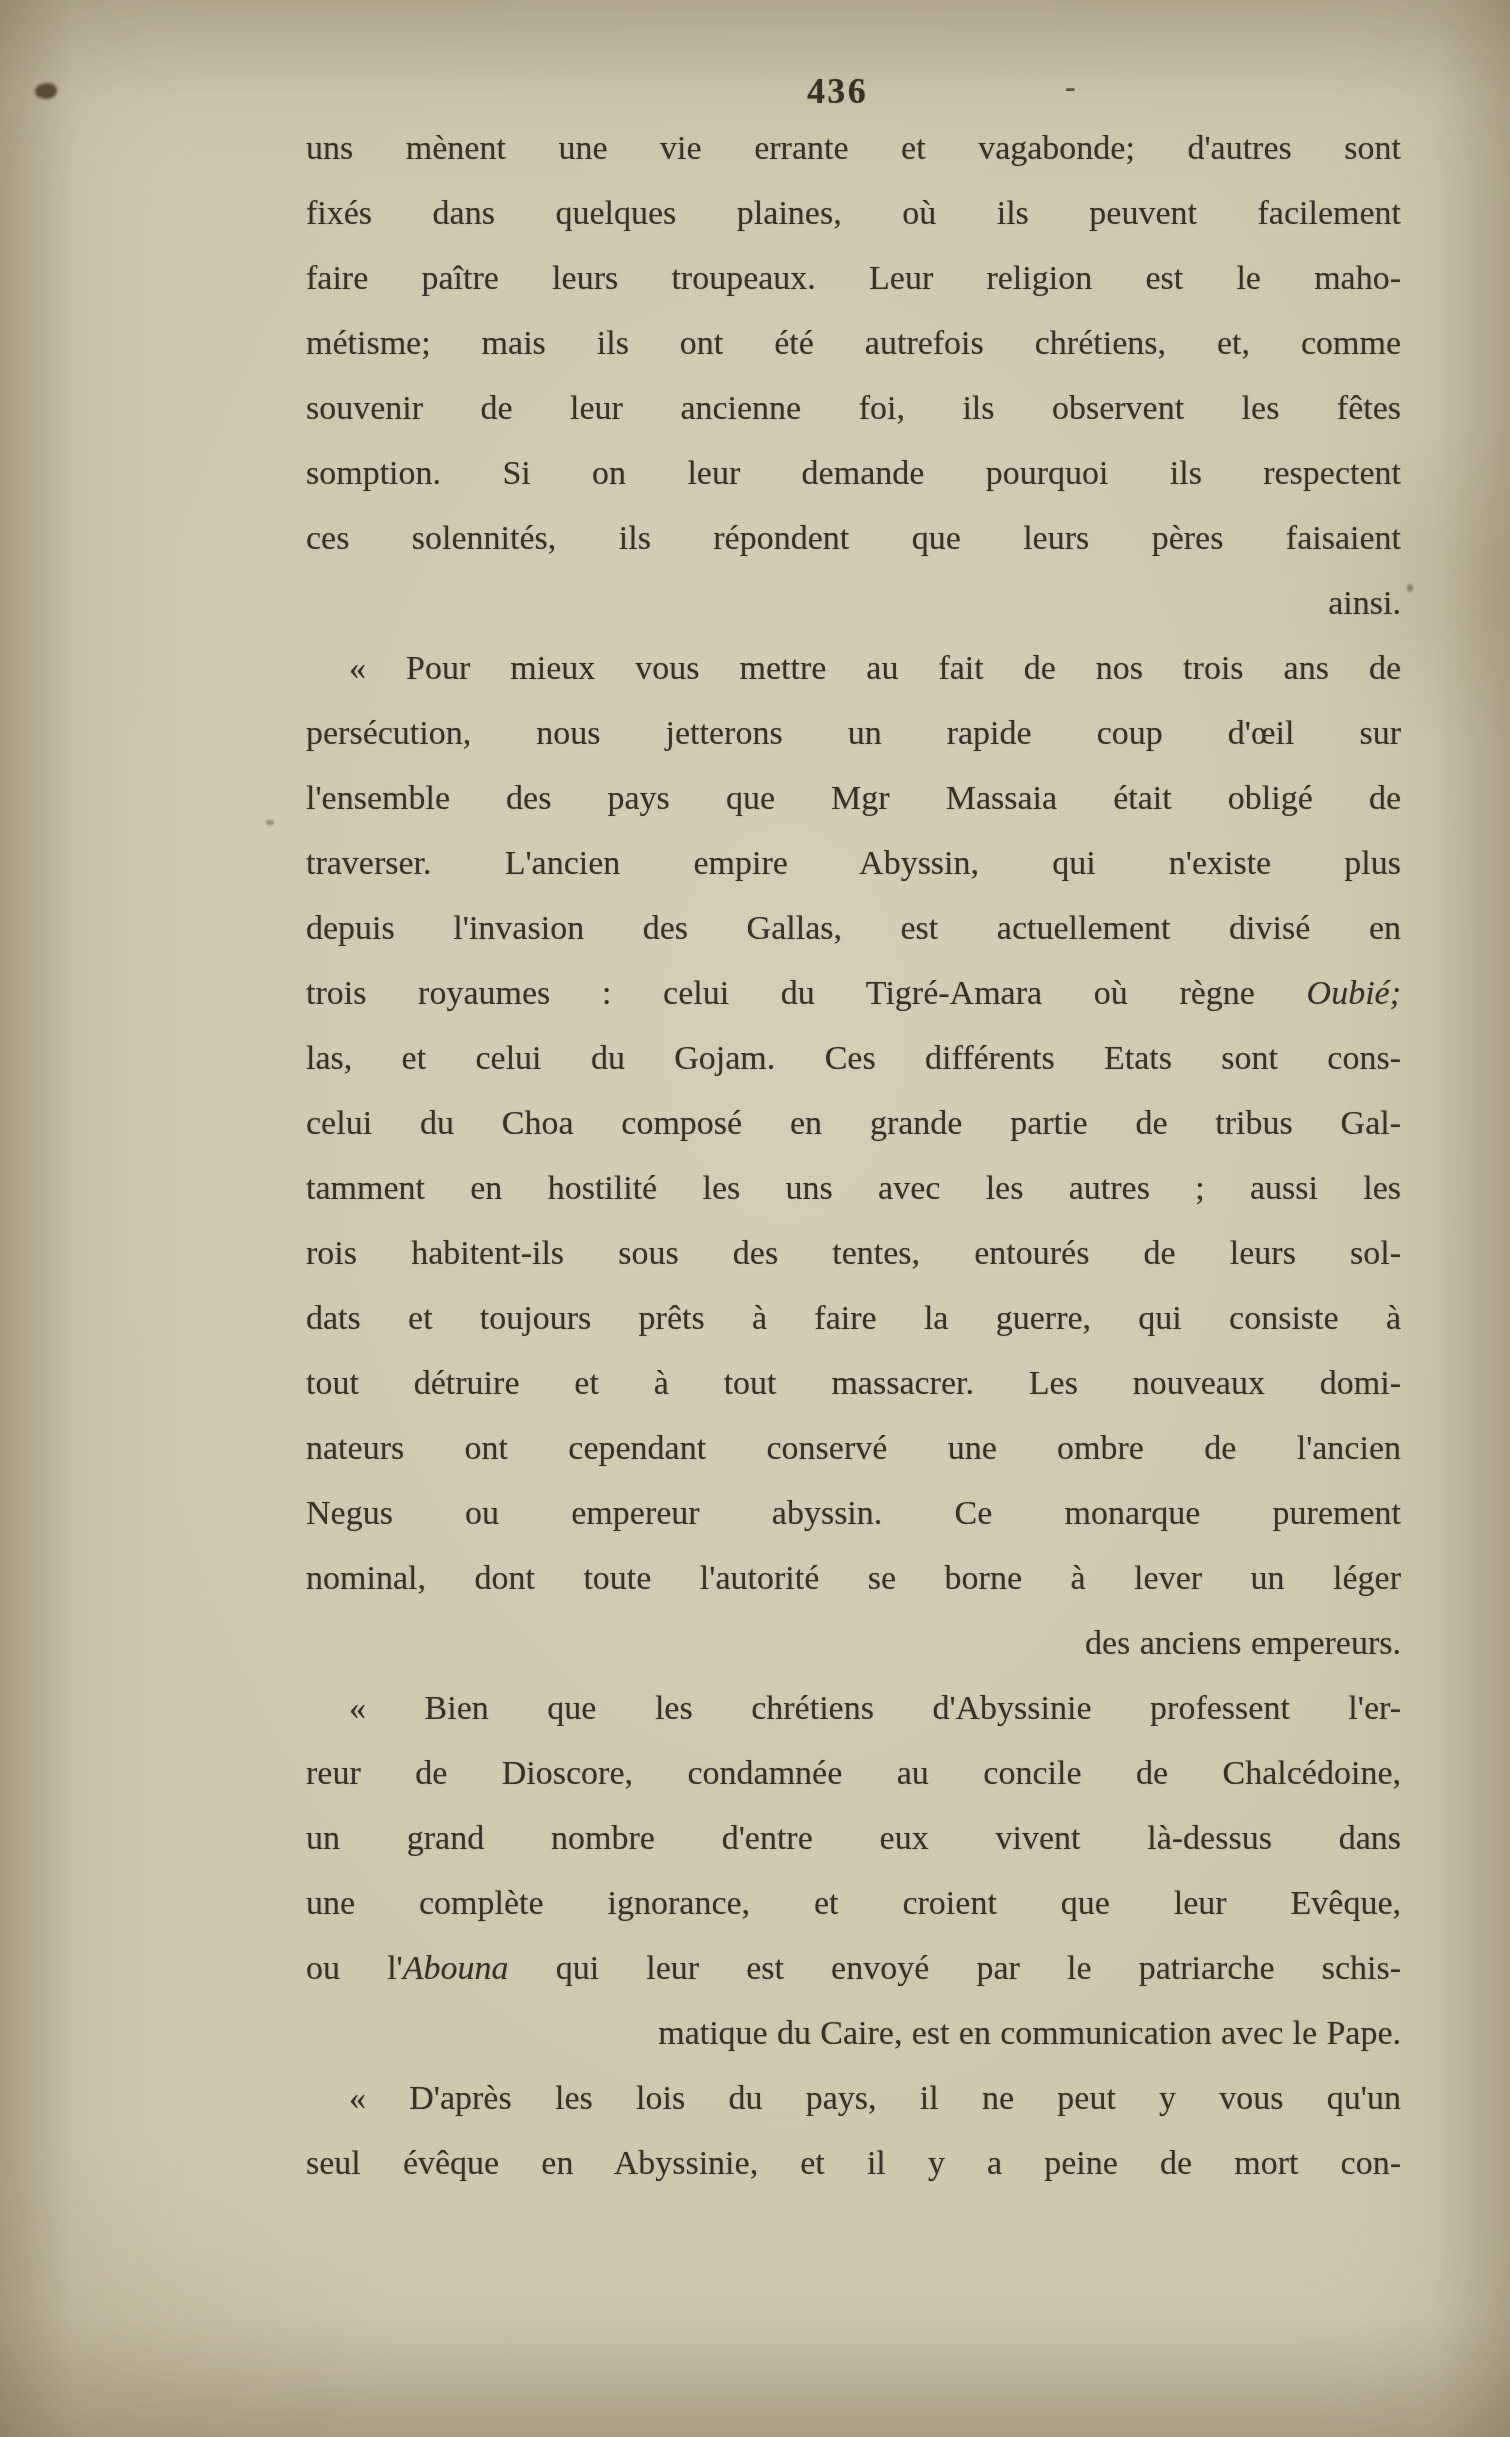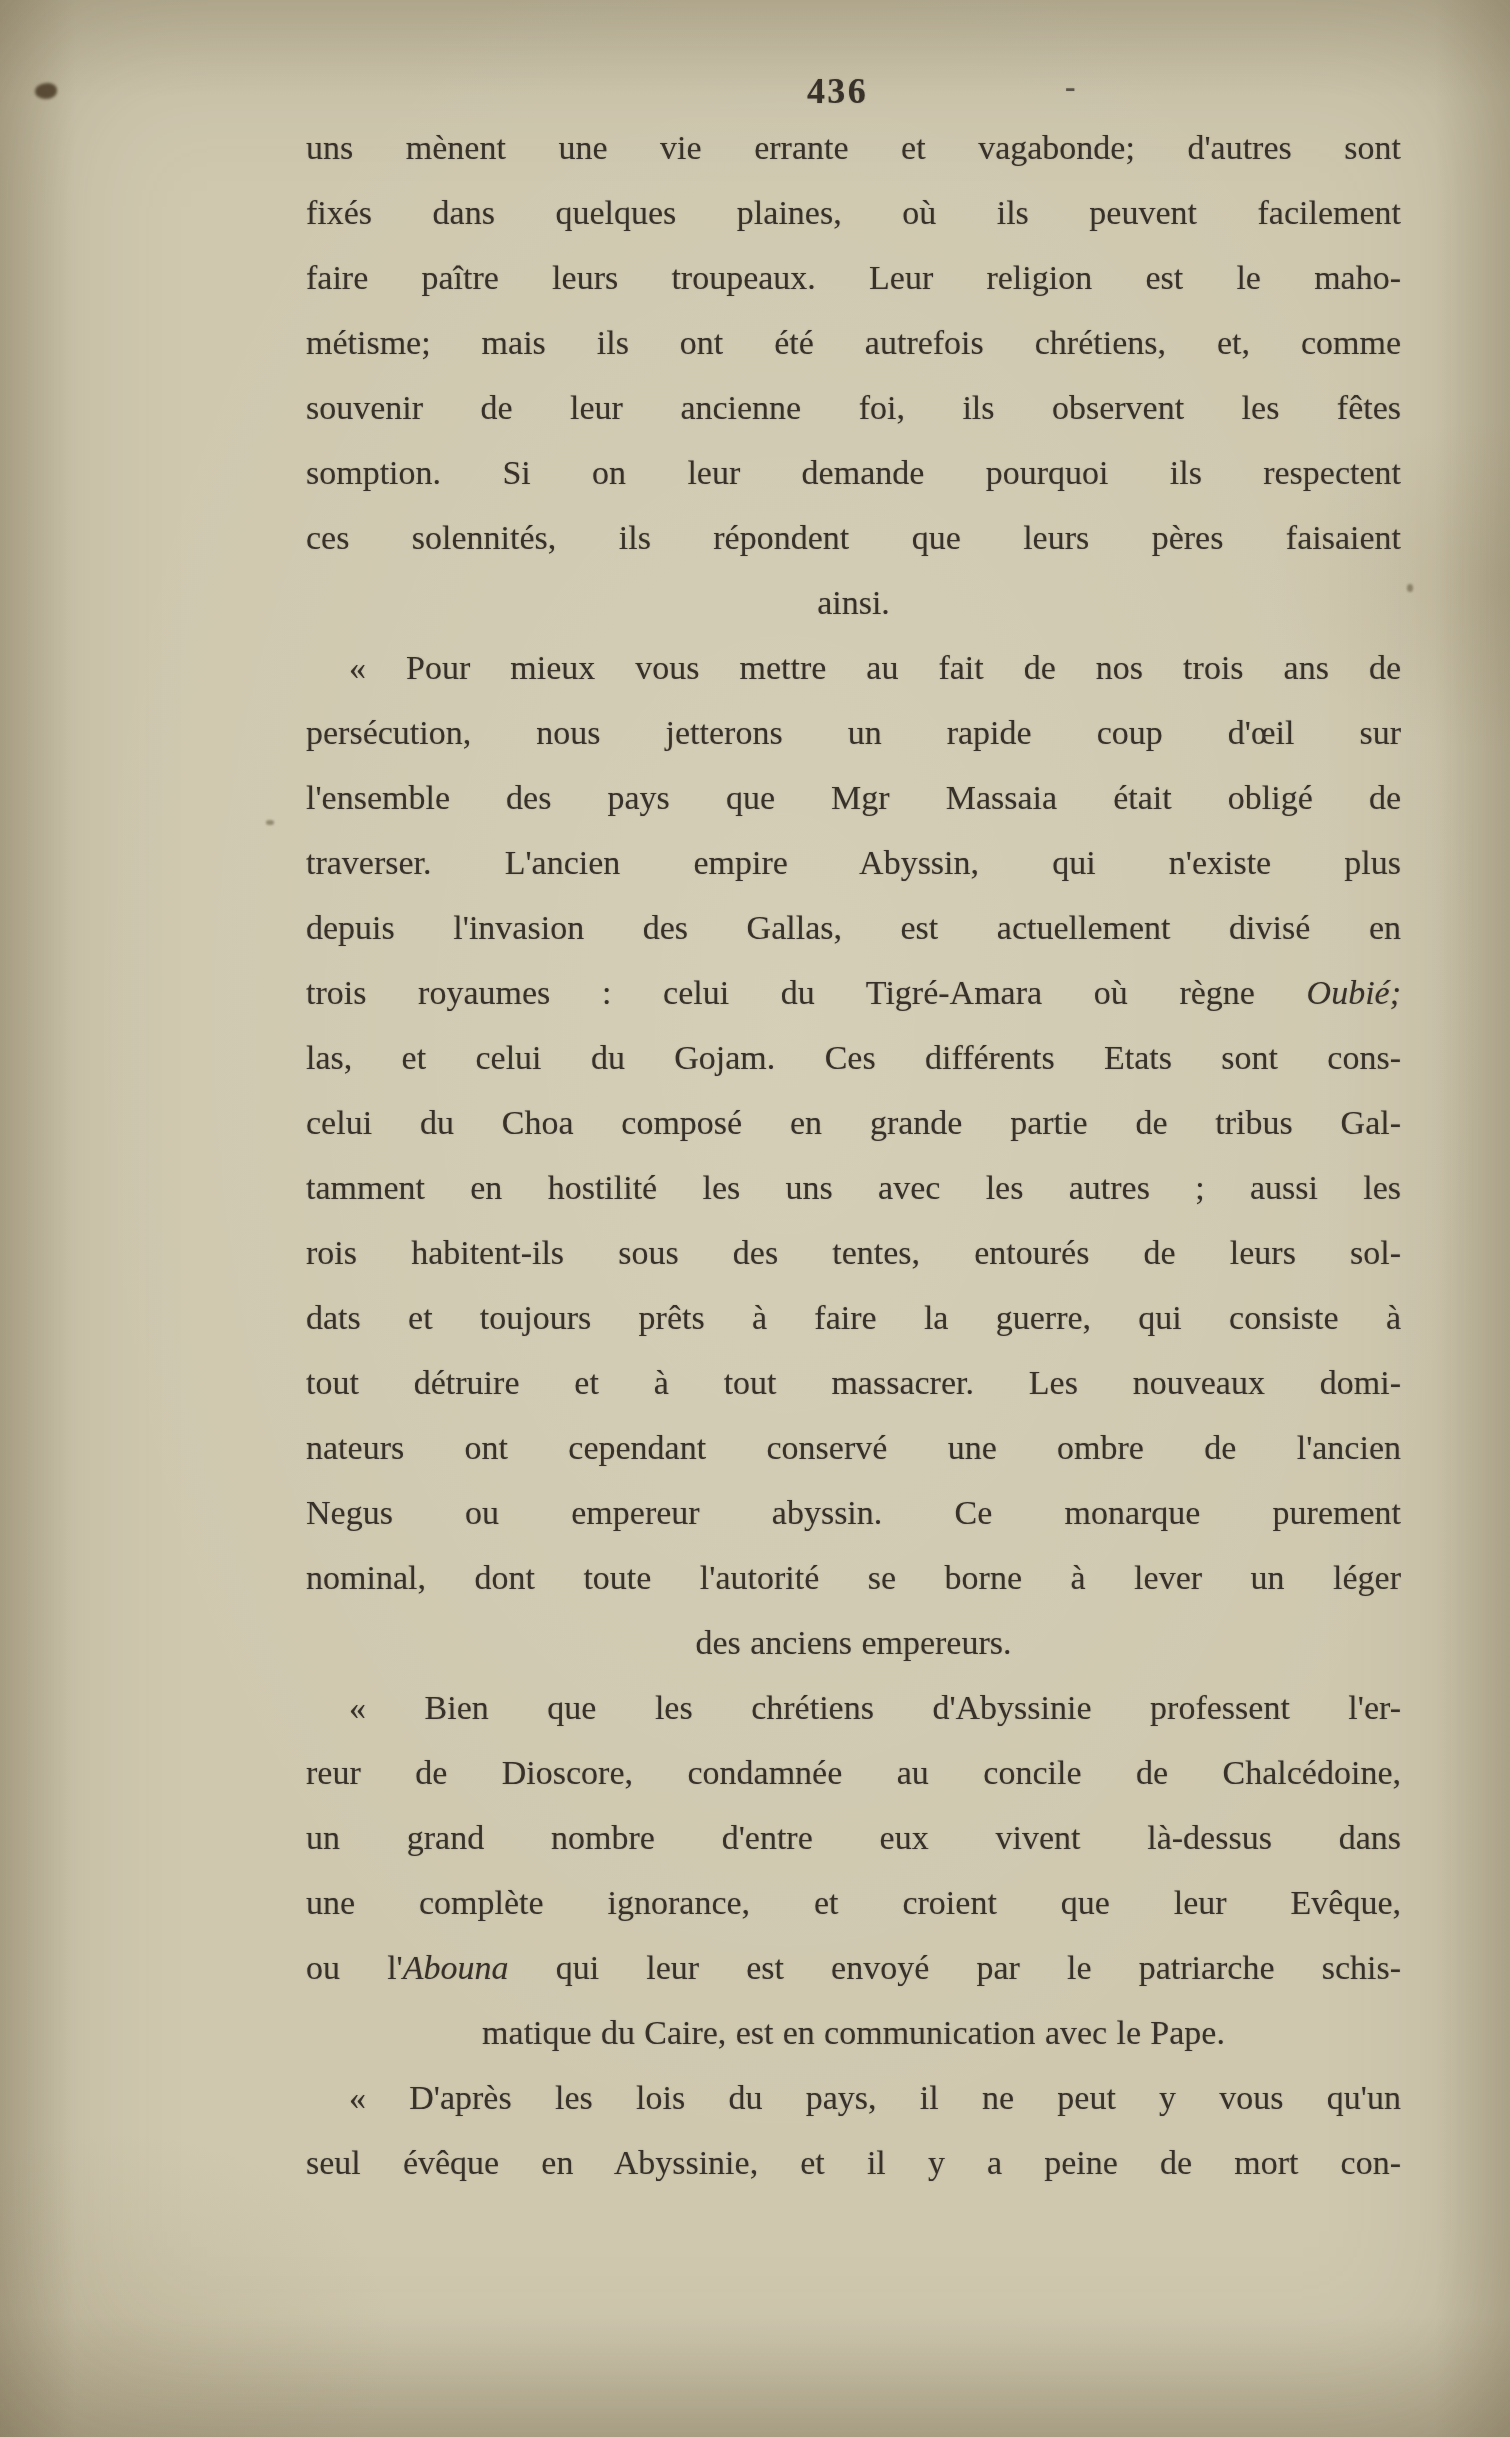--- a/index.html
+++ b/index.html
@@ -74,21 +74,21 @@
     width: 1095px;
     font-size: 34px;
     text-shadow: 0 0 1.6px rgba(55,49,42,0.32);
     word-spacing: 0.8px;
   }
   .line {
     height: 65px;
     line-height: 65px;
     overflow: hidden;
     white-space: normal;
-    text-align: center;
+    text-align: right;
   }
   .line.just {
     text-align: justify;
   }
   .line.just::after {
     content: "";
     display: inline-block;
     width: 100%;
     height: 0;
   }

